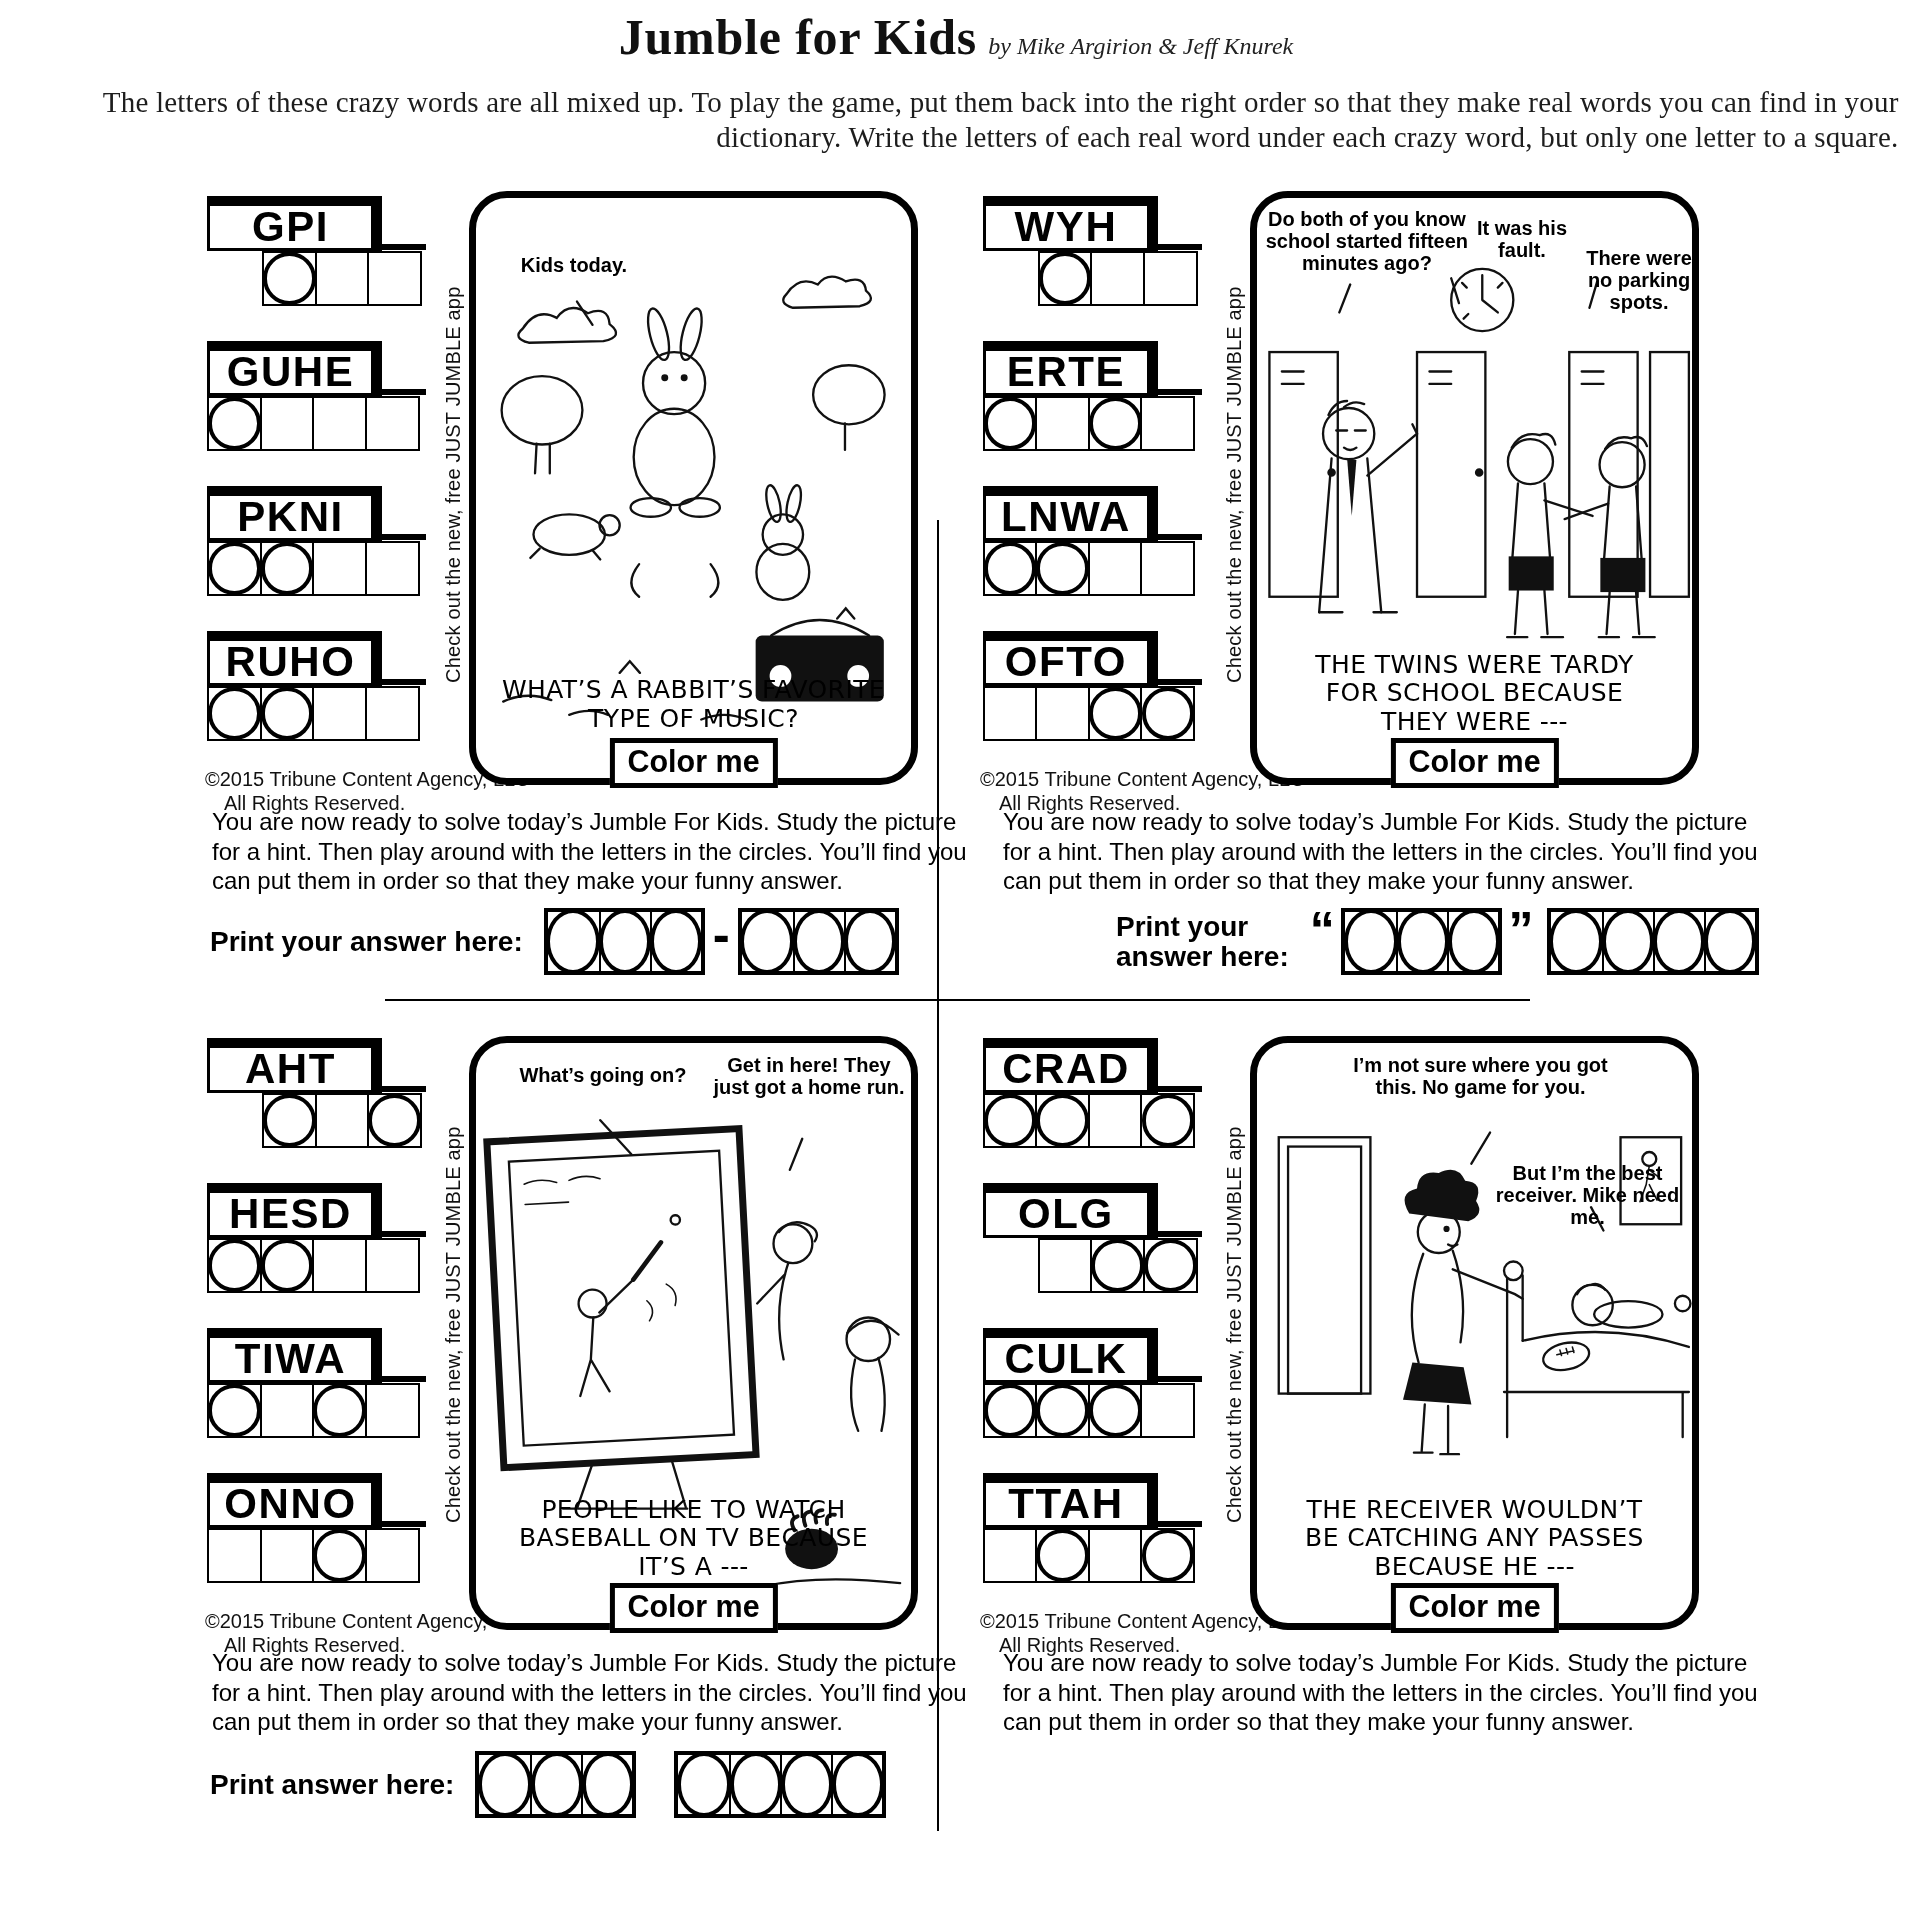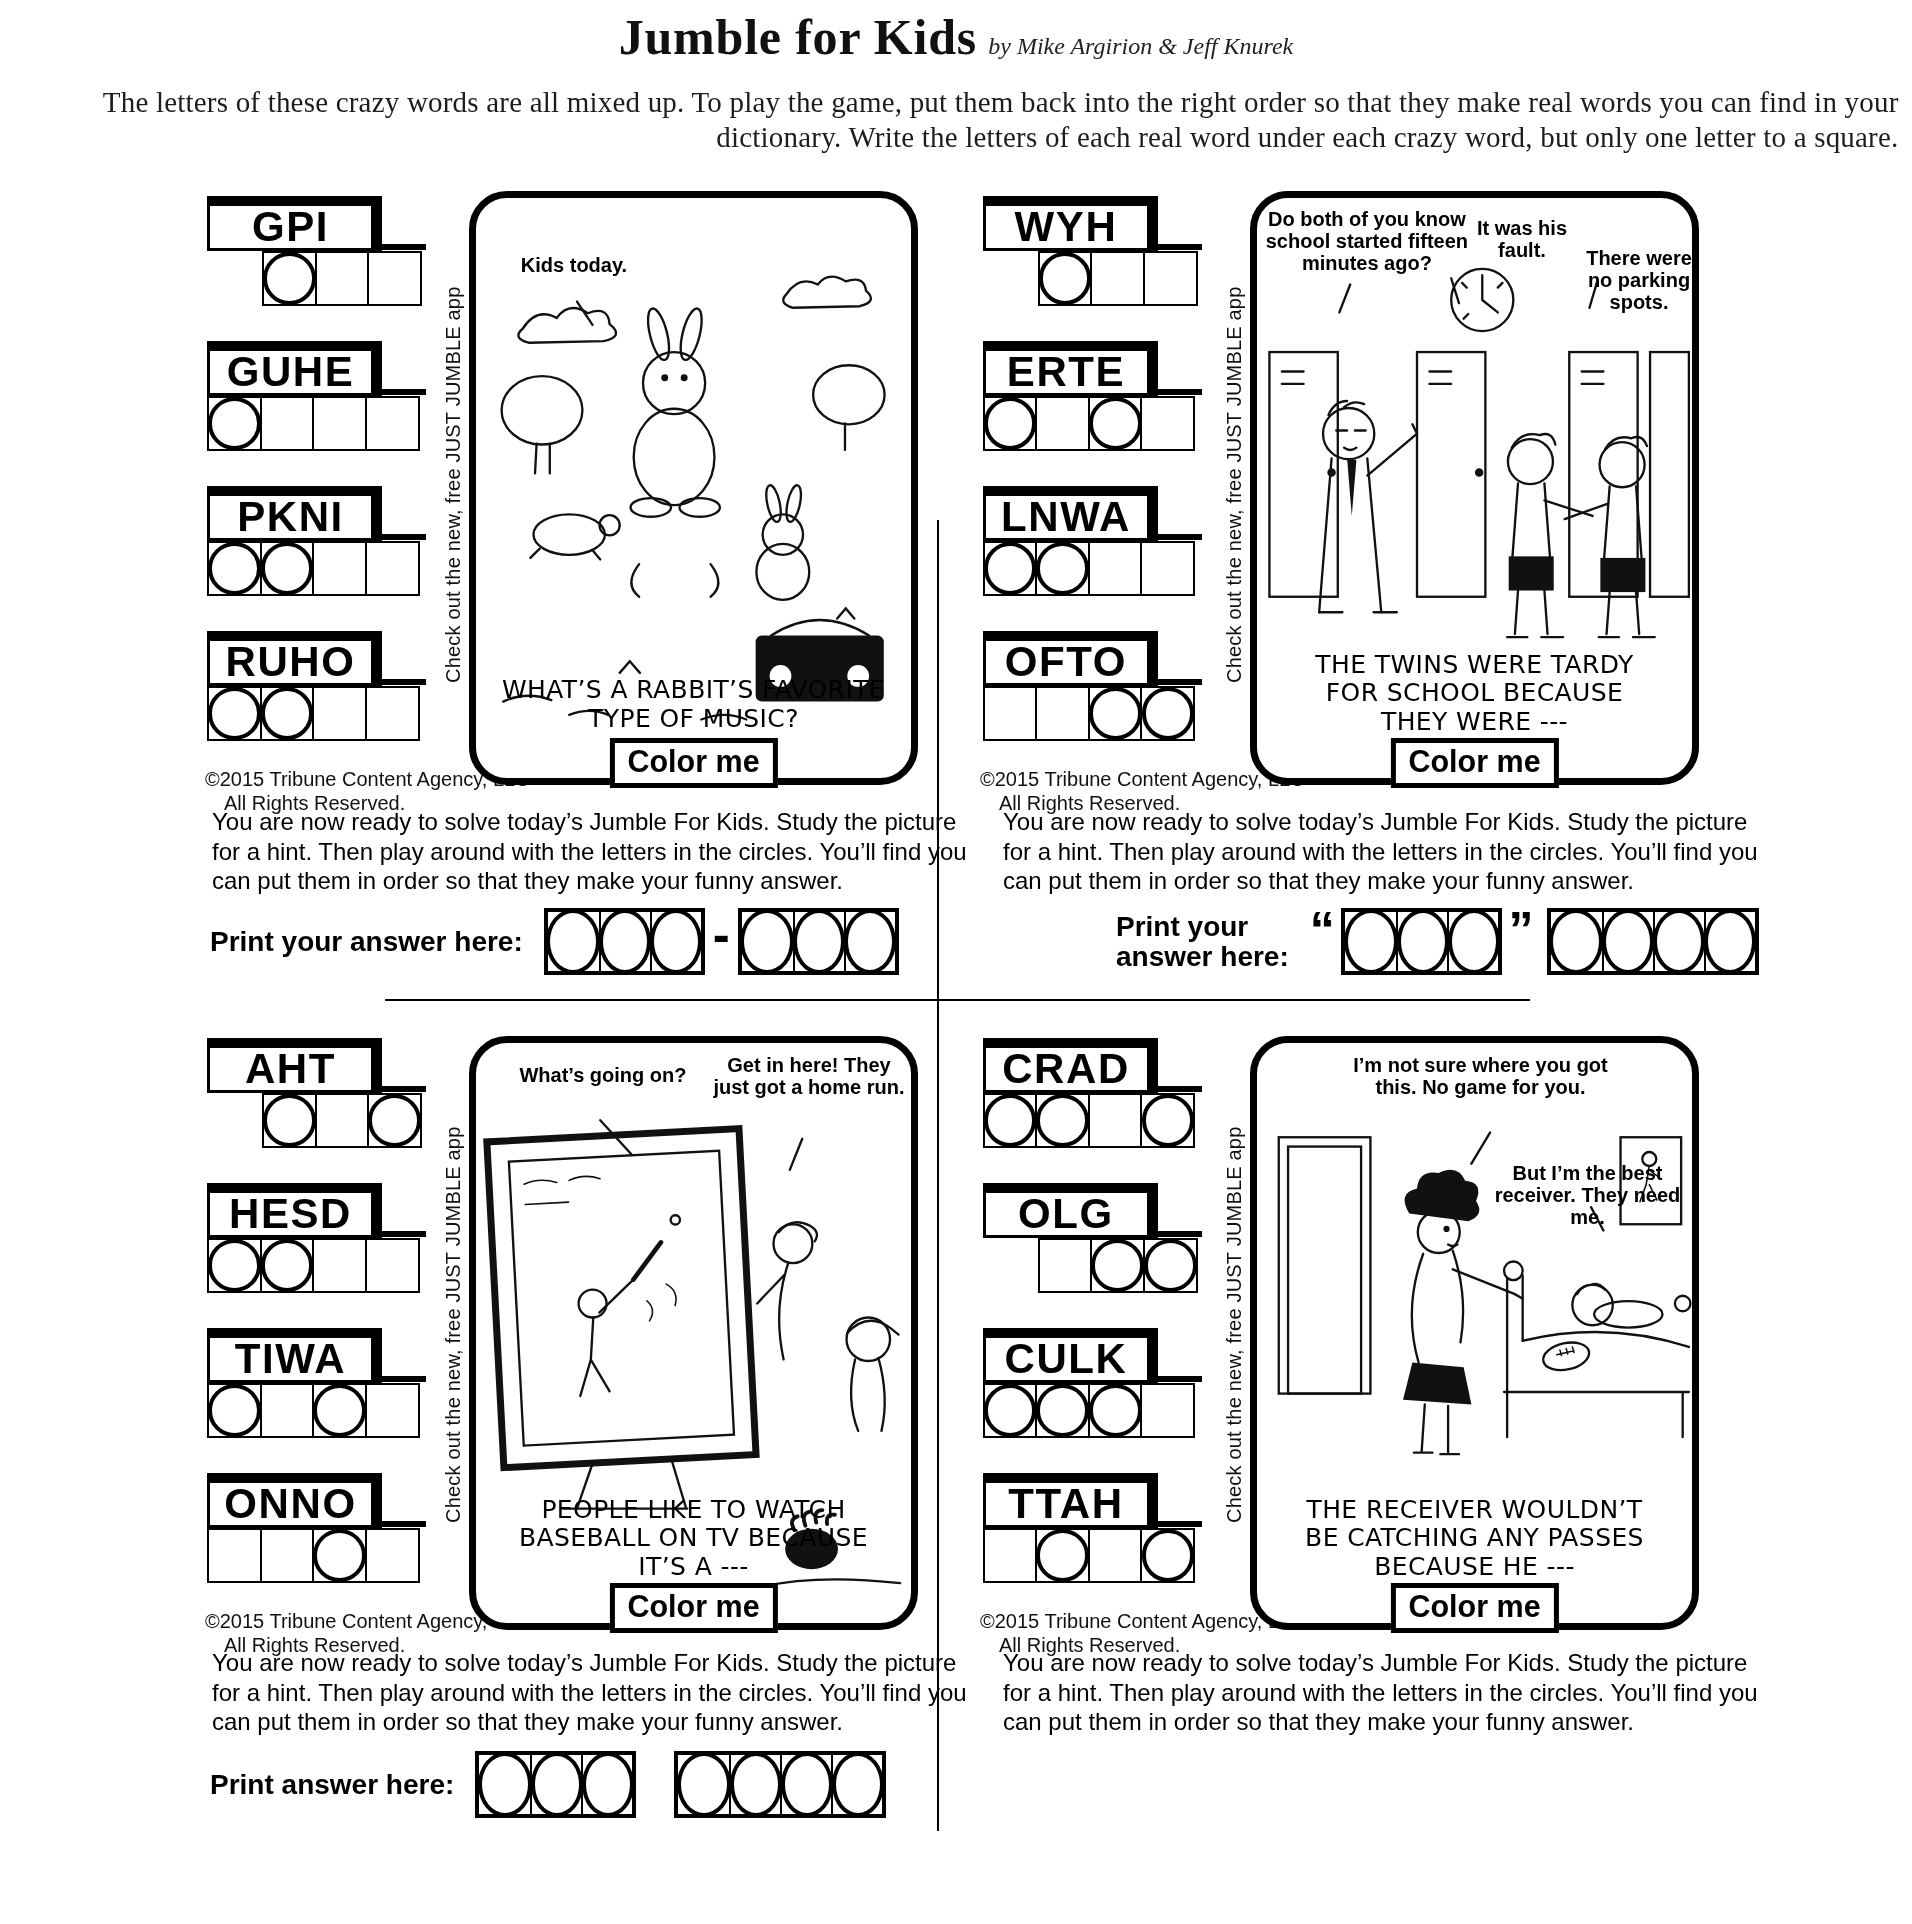--- a/index.html
+++ b/index.html
@@ -475,21 +475,21 @@
             <path d="M322 300 l0 146 M342 296 l0 84"></path>
           <circle cx="548" cy="332" r="10"></circle>
           <circle cx="432" cy="334" r="26"></circle>
           <path d="M412 320 q8-14 22-12 M430 308 q10-4 18 6"></path>
           <ellipse cx="478" cy="346" rx="44" ry="17"></ellipse>
           <path d="M342 380 Q450 354 556 388 M318 446 L556 446 M322 446 l0 58 M548 446 l0 58"></path>
           <ellipse cx="398" cy="400" rx="30" ry="17" transform="rotate(-12 398 400)"></ellipse>
           <path d="M386 398 l22-5 M390 392 l2 7 M398 390 l2 7 M406 388 l2 7" stroke-width="2"></path>
         </svg>
         <div class="bubble b1">I’m not sure where you got this. No game for you.</div>
-        <div class="bubble b2">But I’m the best receiver. They need me.</div>
+        <div class="bubble b2">But I’m the best receiver. Mike need me.</div>
         <div class="caption">THE RECEIVER WOULDN’T BE CATCHING ANY PASSES BECAUSE HE ---</div>
         <div class="colorme">Color me</div>
       </div>
       <p class="ready">You are now ready to solve today’s Jumble For Kids. Study the picture for a hint. Then play around with the letters in the circles. You’ll find you can put them in order so that they make your funny answer.</p>
     </section>
 
   </div>
 </div>
 
 

